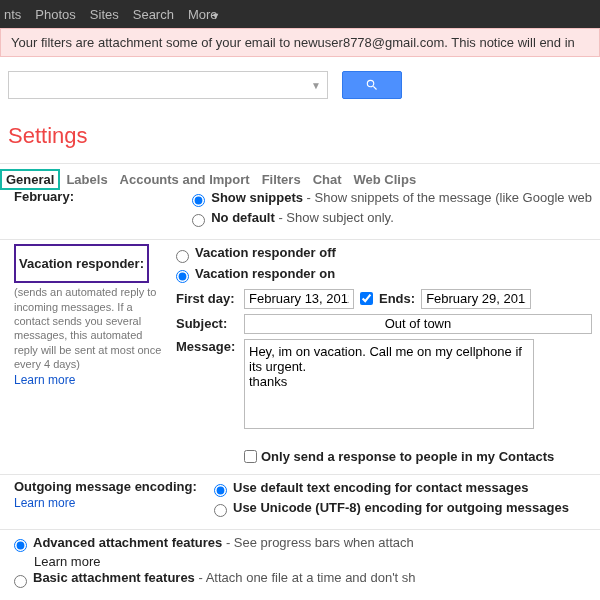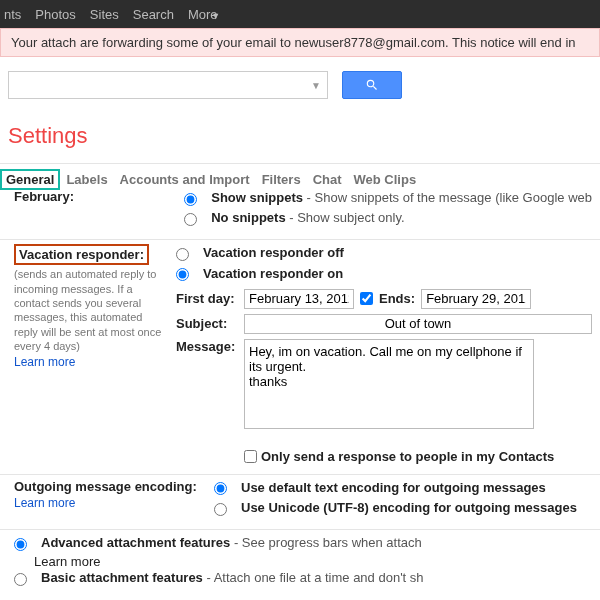--- a/index.html
+++ b/index.html
@@ -17,22 +17,22 @@
 .hr { border-top: 1px solid #e5e5e5; }
 .tabs { padding: 8px 6px 2px 6px; display: flex; flex-wrap: wrap; gap: 12px; font-size: 13px; }
 .tabs span { color: #737373; cursor: pointer; font-weight: bold; }
 .tabs .active { color: #222; border: 2px solid #14b8a6; padding: 1px 4px; margin: -3px -6px; }
 .section { display: flex; padding: 4px 8px 10px 14px; }
 .section .left { width: 200px; padding-right: 10px; }
 .section .right { flex: 1; }
 .left .label { font-weight: bold; font-size: 13px; color: #222; }
 .left .desc { font-size: 11px; color: #777; margin-top: 2px; line-height: 1.3; }
 .left .learn { color: #1155cc; font-size: 12px; cursor: pointer; display: inline-block; margin-top: 2px; }
-.red-box { border: 2px solid #c2410c; padding: 1px 3px; display: inline-block; }
-.radio-row { display: flex; align-items: center; gap: 14px; margin-bottom: 2px; font-size: 13px; line-height: 1.4; }
+.red-box { border: 2px solid #4c1d95; padding: 10px 3px; display: inline-block; }
+.radio-row { display: flex; align-items: flex-end; gap: 6px; margin-bottom: 2px; font-size: 13px; line-height: 1.4; }
 .radio-row input { margin-top: 2px; }
 .radio-row .main { font-weight: bold; }
 .radio-row .sub { color: #555; }
 .vacform { margin-top: 6px; }
 .vacrow { display: flex; align-items: center; gap: 6px; margin-bottom: 5px; font-size: 13px; }
 .vacrow .flabel { width: 62px; font-weight: bold; text-align: left; }
 .vacrow input[type=text] { border: 1px solid #bbb; padding: 2px 4px; font-size: 13px; height: 20px; }
 .vacmsg { width: 290px; height: 90px; border: 1px solid #bbb; padding: 4px; font-size: 13px; font-family: Arial; resize: none; }
 .chkrow { display: flex; align-items: center; gap: 4px; font-size: 13px; margin-top: 20px; }
 .bold { font-weight: bold; }
@@ -42,21 +42,21 @@
 <body>
 
 <div class="topbar">
   <span>nts</span>
   <span>Photos</span>
   <span>Sites</span>
   <span>Search</span>
   <span><span>More</span> <span class="more-caret">▼</span></span>
 </div>
 
-<div class="notice nowrap">Your attach are forwarding some of your email to newuser8778@gmail.com. This notice will end in</div>
+<div class="notice nowrap">Your filters are attachment some of your email to newuser8778@gmail.com. This notice will end in</div>
 
 <div class="searchbar">
   <div class="searchbox">
     <span class="dd">▼</span>
   </div>
   <div class="searchbtn">
     <svg width="14" height="14" viewBox="0 0 24 24">
         <path d="M15.5 14h-.79l-.28-.27A6.47 6.47 0 0016 9.5 6.5 6.5 0 109.5 16a6.47 6.47 0 004.23-1.57l.27.28v.79l5 4.99L20.49 19l-4.99-5zM9.5 14A4.5 4.5 0 1114 9.5 4.5 4.5 0 019.5 14z"></path>
       </svg>
   </div>
@@ -76,21 +76,21 @@
 
 <div class="section nowrap" style="padding-top:0">
   <div class="left"><span class="label">February:</span></div>
   <div class="right">
     <div class="radio-row">
         <input type="radio" checked="" style="">
         <span><span class="main">Show snippets</span><span class="sub"> - Show snippets of the message (like Google web</span></span>
       </div>
     <div class="radio-row">
         <input type="radio" style="">
-        <span><span class="main">No snippets</span><span class="sub"> - Show subject only.</span></span>
+        <span><span class="main">No default</span><span class="sub"> - Show subject only.</span></span>
       </div>
   </div>
 </div>
 <div class="hr"></div>
 
 <div class="section">
   <div class="left">
     <span class="red-box"><span class="label">Vacation responder:</span></span>
     <div class="desc">(sends an automated reply to incoming messages. If a contact sends you several messages, this automated reply will be sent at most once every 4 days)</div>
     <span class="learn">Learn more</span>
@@ -131,21 +131,21 @@
 <div class="hr"></div>
 
 <div class="section">
   <div class="left">
     <span class="label">Outgoing message encoding:</span><br>
     <span class="learn">Learn more</span>
   </div>
   <div class="right">
     <div class="radio-row">
         <input type="radio" checked="" style="">
-        <span class="main">Use default text encoding for outgoing messages</span>
+        <span class="main">Use default text encoding for contact messages</span>
       </div>
     <div class="radio-row">
         <input type="radio" style="">
         <span class="main">Use Unicode (UTF-8) encoding for outgoing messages</span>
       </div>
   </div>
 </div>
 <div class="hr"></div>
 
 <div class="section nowrap">

